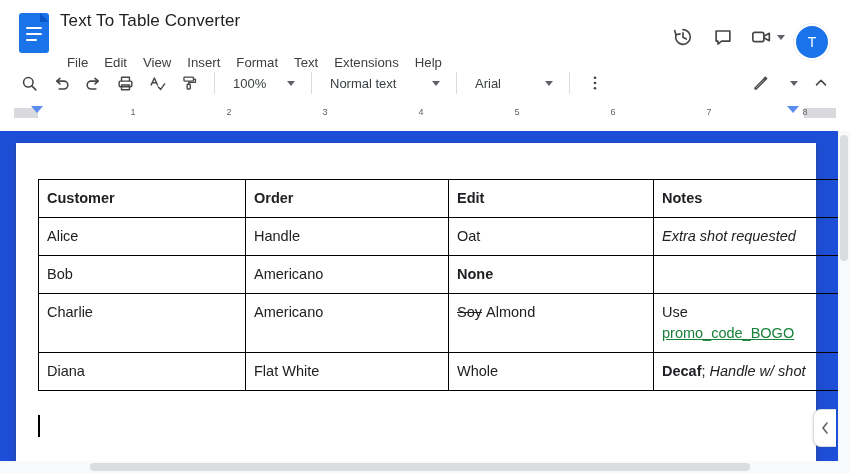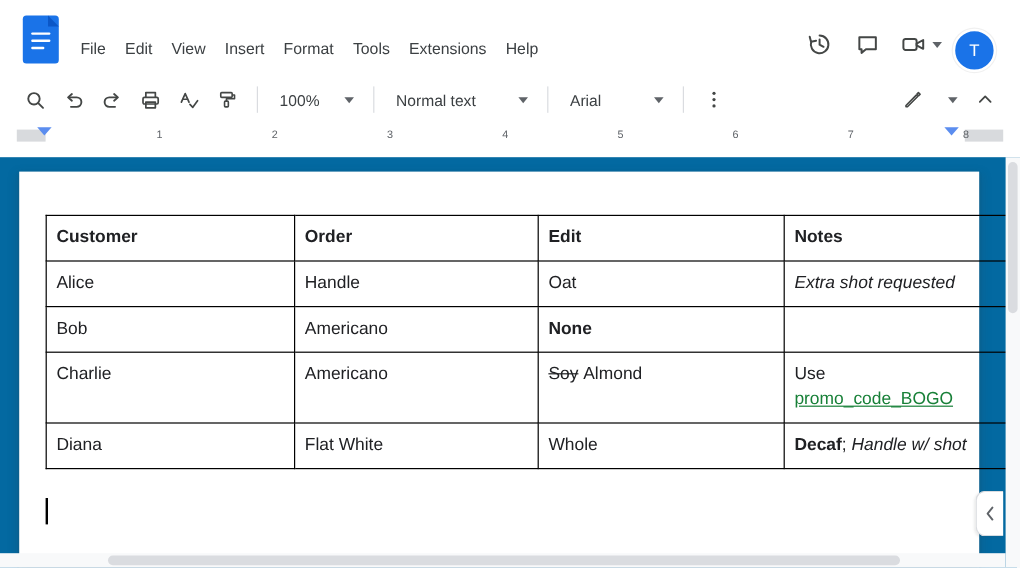--- a/index.html
+++ b/index.html
@@ -184,21 +184,21 @@
     top: 2px;
   }
 
   
   .canvas {
     position: absolute;
     top: 131px;
     left: 0;
     right: 0;
     bottom: 0;
-    background: #0369a1;
+    background: #1d4ed8;
     overflow: hidden;
     text-decoration: underline;
   }
   .page {
     position: absolute;
     left: 16px;
     top: 12px;
     width: 800px;
     height: 330px;
     background: #fff;
@@ -307,27 +307,28 @@
     <svg width="36" height="46" viewBox="0 0 36 46" aria-hidden="true">
       <rect x="3" y="3" width="30" height="40" rx="3" fill="#1a73e8"></rect>
       <path d="M24 3 L33 12 L24 12 Z" fill="#0b57c7"></path>
       <rect x="10" y="17" width="16" height="2" rx="1" fill="#fff"></rect>
       <rect x="10" y="23" width="16" height="2" rx="1" fill="#fff"></rect>
       <rect x="10" y="29" width="11" height="2" rx="1" fill="#fff"></rect>
     </svg>
   </div>
 
   <div class="title-block">
+    <div class="doc-title">Text To Table Converter</div>
     <div class="menubar">
       <div class="menu-item">File</div>
       <div class="menu-item">Edit</div>
       <div class="menu-item">View</div>
       <div class="menu-item">Insert</div>
       <div class="menu-item">Format</div>
-      <div class="menu-item">Tools</div>
+      <div class="menu-item">Text</div>
       <div class="menu-item">Extensions</div>
       <div class="menu-item">Help</div>
     </div>
   </div>
 
   <div class="top-actions">
     <div class="icon-btn">
       <svg width="22" height="22" viewBox="0 0 24 24" fill="none" stroke="#444746" stroke-width="1.8" stroke-linecap="round">
         <path d="M12 4a8 8 0 1 1-7.6 5.5"></path>
         <polyline points="3,5 4.2,9.6 8.8,8.6" stroke-linejoin="round"></polyline>

